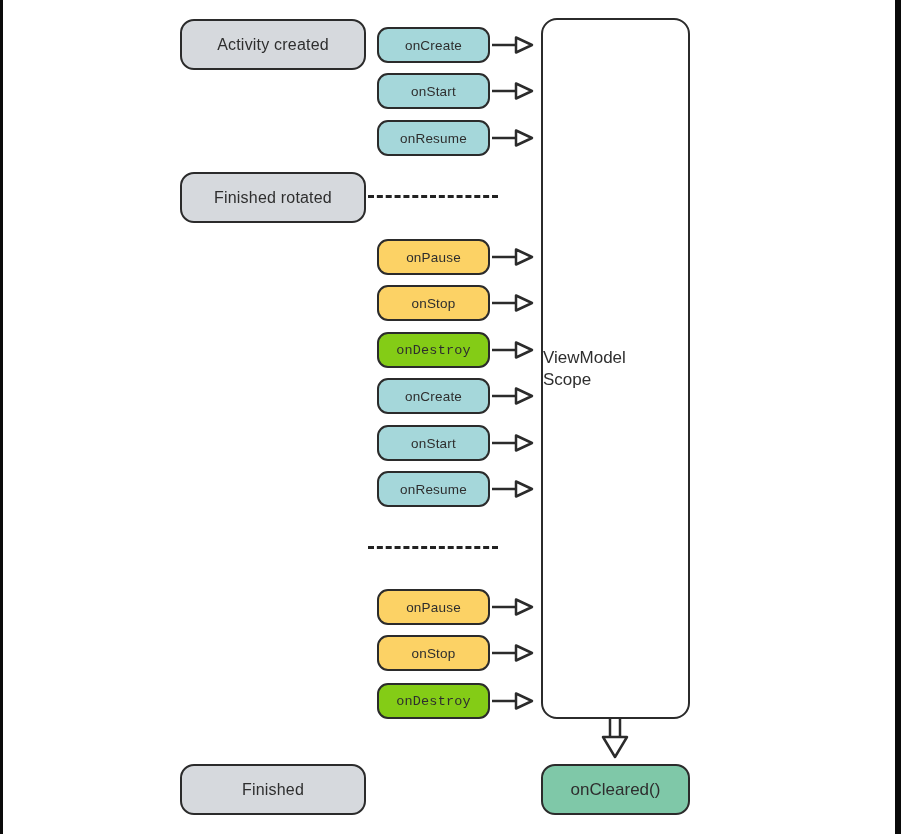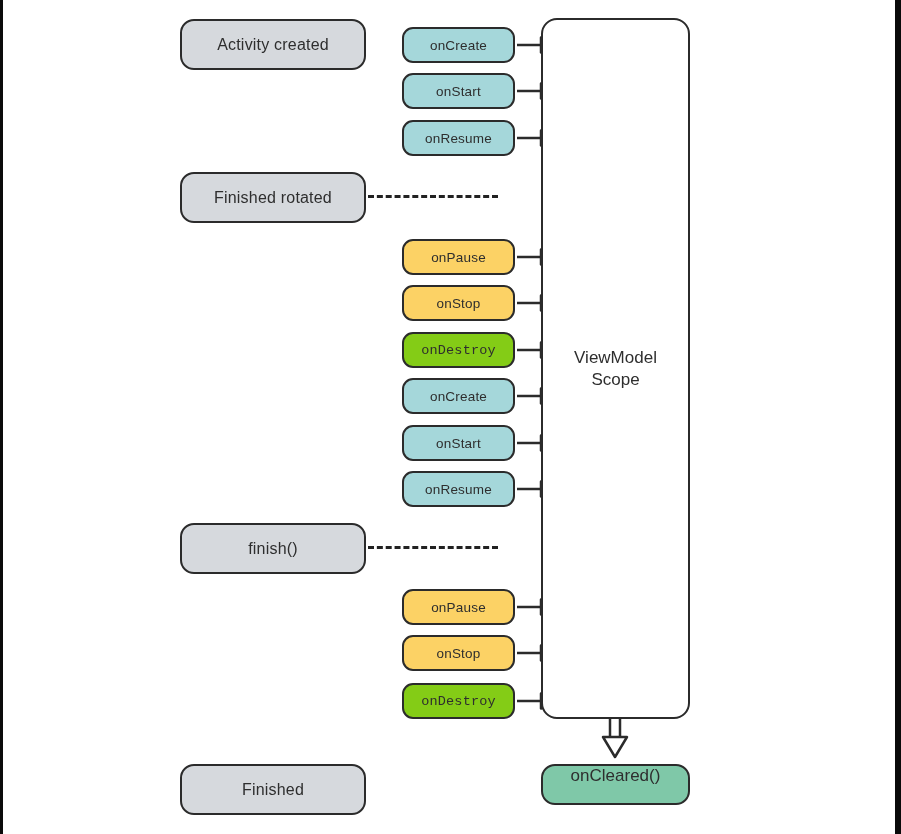--- a/index.html
+++ b/index.html
@@ -48,21 +48,20 @@
   .pill {
     width: 113px;
     height: 36px;
     border: 2.5px solid #2b2b2b;
     border-radius: 11px;
     display: flex;
     align-items: center;
     justify-content: center;
     font-size: 13.5px;
     letter-spacing: 0.2px;
-    margin-left: 25px;
   }
   .pill.teal   { background: #a5d7da; }
   .pill.yellow { background: #fcd265; text-align: right; }
   .pill.salmon { background: #84cc16; font-family: Liberation Mono, monospace; }
 
   .arrow-right { margin-left: 2px; display: block; }
 
   .dashed-line {
     position: absolute;
     left: 368px;
@@ -75,59 +74,57 @@
     position: absolute;
     left: 541px;
     top: 18px;
     width: 149px;
     height: 701px;
     background: #ffffff;
     border: 2.5px solid #2b2b2b;
     border-radius: 16px;
     display: flex;
     flex-direction: column;
-    align-items: center;
+    align-items: flex-start;
     justify-content: center;
     font-size: 17px;
     line-height: 1.25;
     text-align: center;
   }
 
   .down-arrow { position: absolute; left: 598px; top: 717px; display: block; }
 
   .oncleared-box {
     position: absolute;
     left: 541px;
     top: 764px;
     width: 149px;
-    height: 41px;
+    height: 51px;
     background: #7fc8a8;
     border: 2.5px solid #2b2b2b;
     border-radius: 14px;
     display: flex;
+    align-items: center;
     justify-content: center;
     font-size: 17px;
   }
 </style>
 </head>
 <body>
 
 <div class="canvas">
 
   <div class="edge-bar left"></div>
   <div class="edge-bar right"></div>
 
   <div class="event-box" style="top:19px">
     <span>Activity created</span>
   </div>
   <div class="event-box" style="top:172px">
     <span>Finished rotated</span>
-  </div>
-  <div class="event-box" style="top:523px">
-    <span>finish()</span>
   </div>
   <div class="event-box" style="top:764px">
     <span>Finished</span>
   </div>
 
   <div class="dashed-line" style="top:195px"></div>
   <div class="dashed-line" style="top:546px"></div>
 
   <div class="cb-row" style="top:27px">
     <div class="pill teal">

